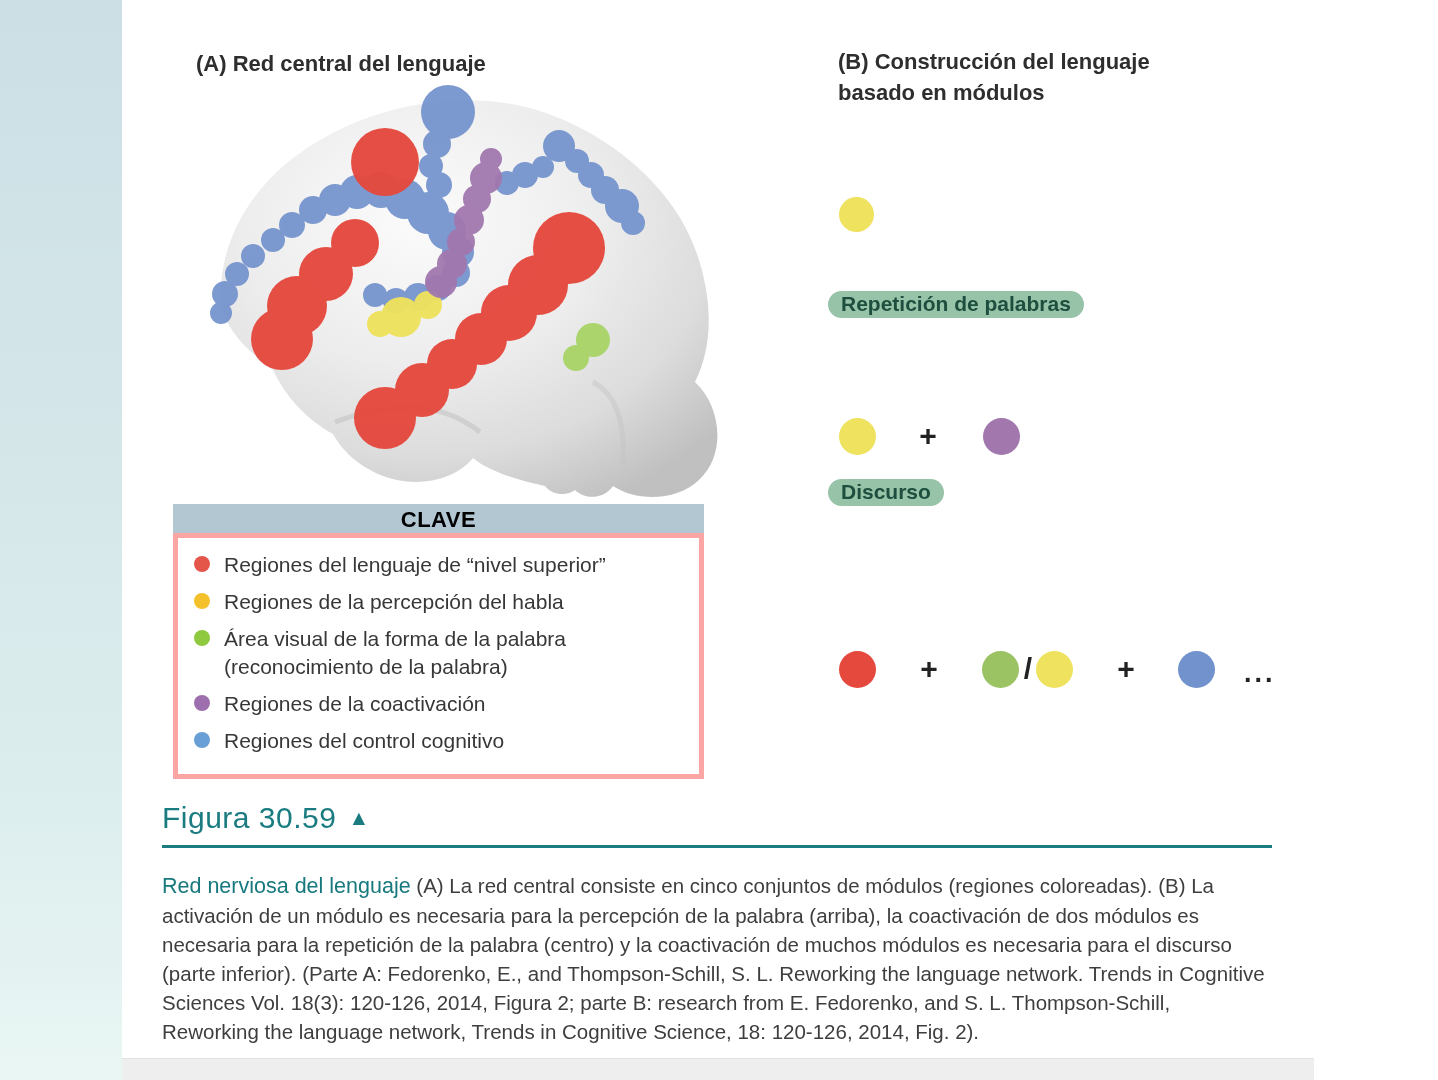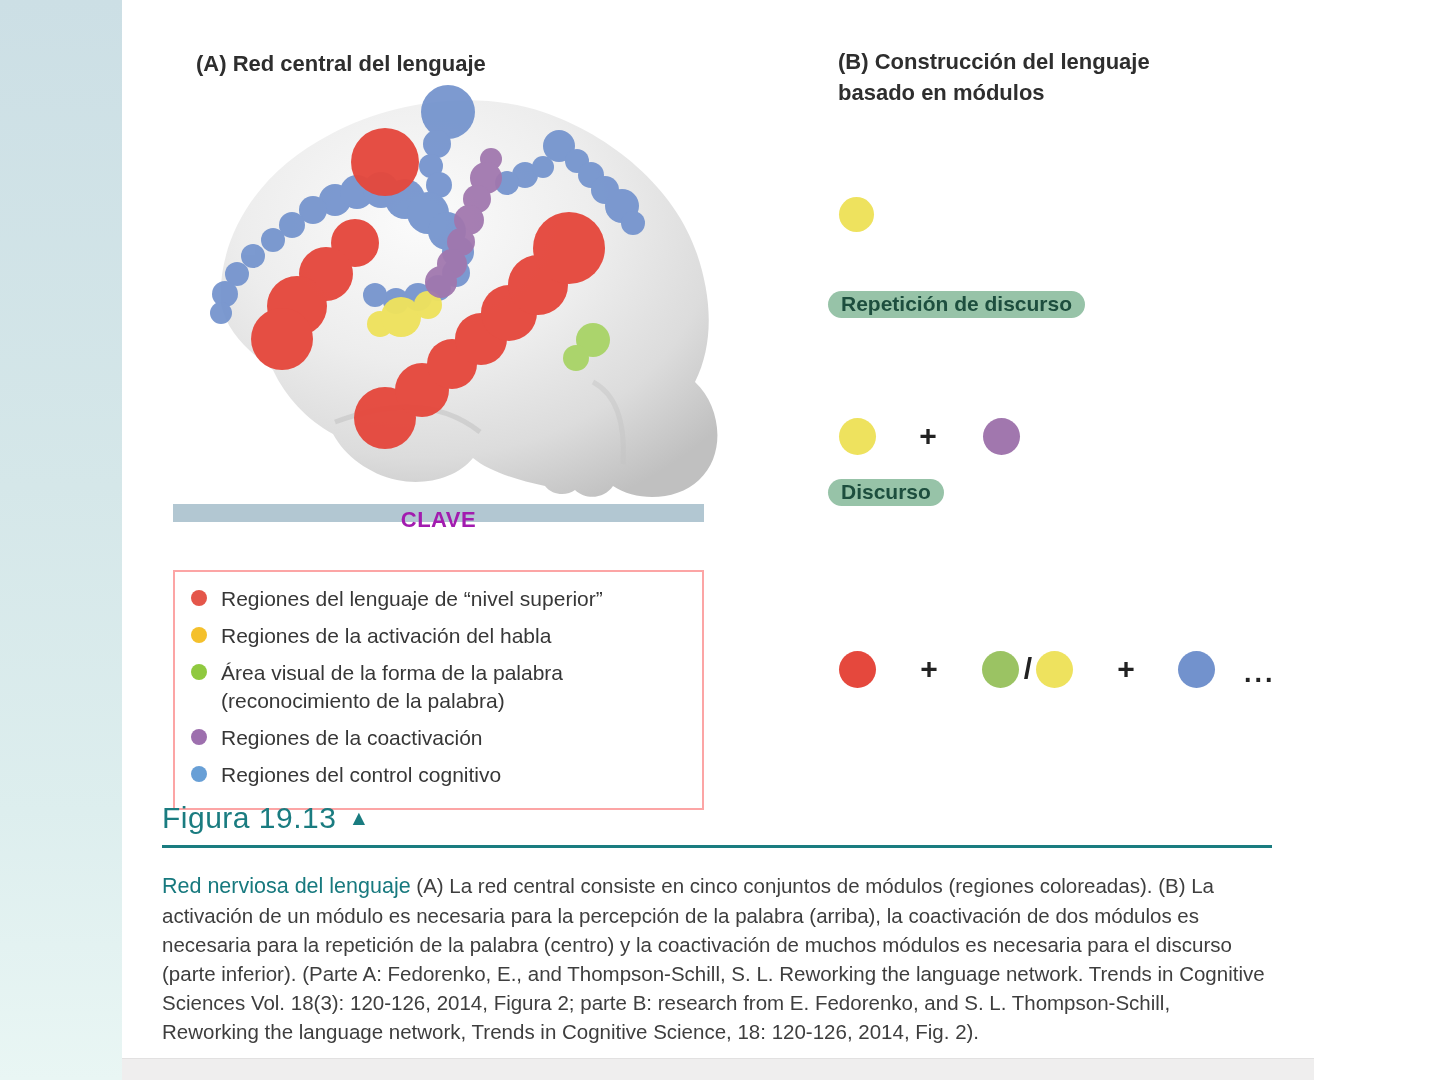--- a/index.html
+++ b/index.html
@@ -18,23 +18,23 @@
   
   .panel-title { position:absolute; font-size:22px; font-weight:bold; color:#2e2e2e; line-height:31px; }
   #titleA { left:196px; top:48px; }
   #titleB { left:838px; top:46px; width:400px; }
 
   
   #brain { position:absolute; left:185px; top:82px; width:550px; height:420px; }
 
   
   .key-box { position:absolute; left:173px; top:504px; width:531px; }
-  .key-header { height:18px; background:#b2c7d2; color:#a21caf; font-size:22px; font-weight:bold;
+  .key-header { height:29px; background:#b2c7d2; color:#000000; font-size:22px; font-weight:bold;
     text-align:center; line-height:31px; letter-spacing:0.5px; }
-  .key-body { border:2px solid #fca5a5; background:#ffffff; padding:13px 16px 10px 16px;margin-top:48px; }
+  .key-body { border:5px solid #fca5a5; background:#ffffff; padding:13px 16px 10px 16px; }
   .key-row { display:flex; align-items:flex-start; gap:14px; margin-bottom:9px; }
   .key-dot { width:16px; height:16px; border-radius:50%; flex:0 0 16px; margin-top:5px; }
   .key-label { font-size:21px; line-height:28px; color:#373737; }
 
   
   #panelB { position:absolute; left:828px; top:140px; width:520px; height:500px; }
   .pill { display:inline-block; background:#97c3a8; border-radius:14px; padding:1px 13px 2px 13px;
     font-size:21px; font-weight:bold; color:#1d4e3e; }
   .mod-sec { position:absolute; left:0; }
   .mrow { position:relative; height:38px; width:520px; }
@@ -161,21 +161,21 @@
 
   <div class="key-box">
     <div class="key-header">CLAVE</div>
     <div class="key-body">
       <div class="key-row">
         <span class="key-dot" style="background: rgb(228, 86, 74);"></span>
         <span class="key-label">Regiones del lenguaje de “nivel superior”</span>
       </div>
       <div class="key-row">
         <span class="key-dot" style="background: rgb(244, 192, 44);"></span>
-        <span class="key-label">Regiones de la activación del habla</span>
+        <span class="key-label">Regiones de la percepción del habla</span>
       </div>
       <div class="key-row">
         <span class="key-dot" style="background: rgb(143, 201, 63);"></span>
         <span class="key-label">Área visual de la forma de la palabra (reconocimiento de la palabra)</span>
       </div>
       <div class="key-row">
         <span class="key-dot" style="background: rgb(157, 111, 174);"></span>
         <span class="key-label">Regiones de la coactivación</span>
       </div>
       <div class="key-row">
@@ -185,21 +185,21 @@
     </div>
   </div>
 
   <div id="panelB">
 
     <div class="mod-sec mrow" style="top:56px;">
       <span class="mcircle d35" style="left: 11px; background: rgb(238, 226, 94);"></span>
     </div>
 
     <div class="mod-sec" style="top:151px;">
-      <span class="pill">Repetición de discurso</span>
+      <span class="pill">Repetición de palabras</span>
     </div>
     <div class="mod-sec mrow" style="top:239px;">
       <span class="mcircle d37" style="left: 11px; background: rgb(238, 226, 94);"></span>
       <span class="op" style="left:86px;width:28px;justify-content:center;">+</span>
       <span class="mcircle d37" style="left: 155px; background: rgb(161, 119, 174);"></span>
     </div>
 
     <div class="mod-sec" style="top:339px;">
       <span class="pill">Discurso</span>
     </div>
@@ -209,19 +209,19 @@
       <span class="mcircle d37" style="left: 154px; background: rgb(155, 195, 99);"></span>
       <span class="op" style="left:193px;width:14px;justify-content:center;">/</span>
       <span class="mcircle d37" style="left: 208px; background: rgb(238, 226, 94);"></span>
       <span class="op" style="left:284px;width:28px;justify-content:center;">+</span>
       <span class="mcircle d37" style="left: 350px; background: rgb(114, 146, 205);"></span>
       <span class="op dots" style="left:416px;">...</span>
     </div>
   </div>
 
   <div id="figlabel">
-    <span>Figura 19.13</span><span class="tri">▲</span>
+    <span>Figura 30.59</span><span class="tri">▲</span>
   </div>
   <div class="teal-rule"></div>
 
   <div id="caption"><span class="lead">Red nerviosa del lenguaje</span><span> (A) La red central consiste en cinco conjuntos de módulos (regiones coloreadas). (B) La activación de un módulo es necesaria para la percepción de la palabra (arriba), la coactivación de dos módulos es necesaria para la repetición de la palabra (centro) y la coactivación de muchos módulos es necesaria para el discurso (parte inferior). (Parte A: Fedorenko, E., and Thompson-Schill, S. L. Reworking the language network. Trends in Cognitive Sciences Vol. 18(3): 120-126, 2014, Figura 2; parte B: research from E. Fedorenko, and S. L. Thompson-Schill, Reworking the language network, Trends in Cognitive Science, 18: 120-126, 2014, Fig. 2).</span></div>
 
 </div>
 
 </body></html>

